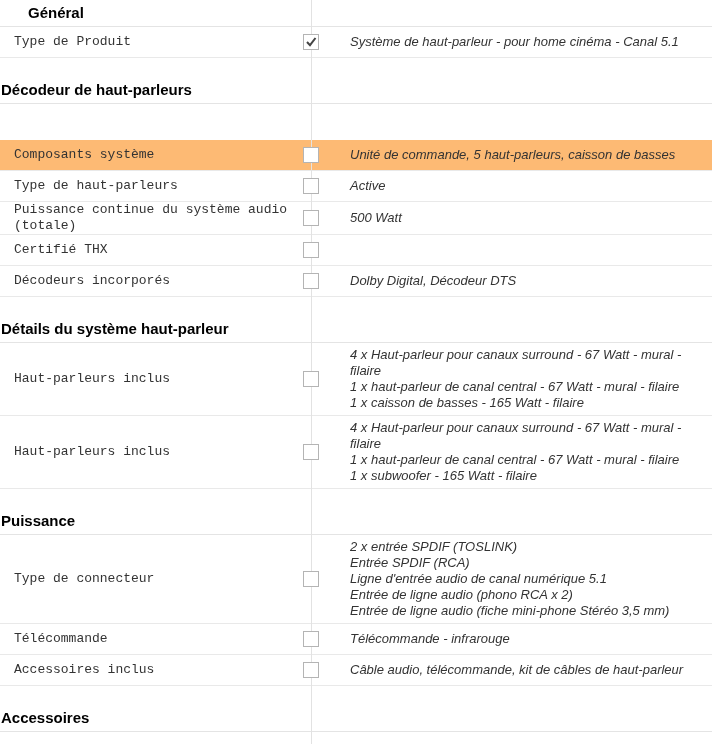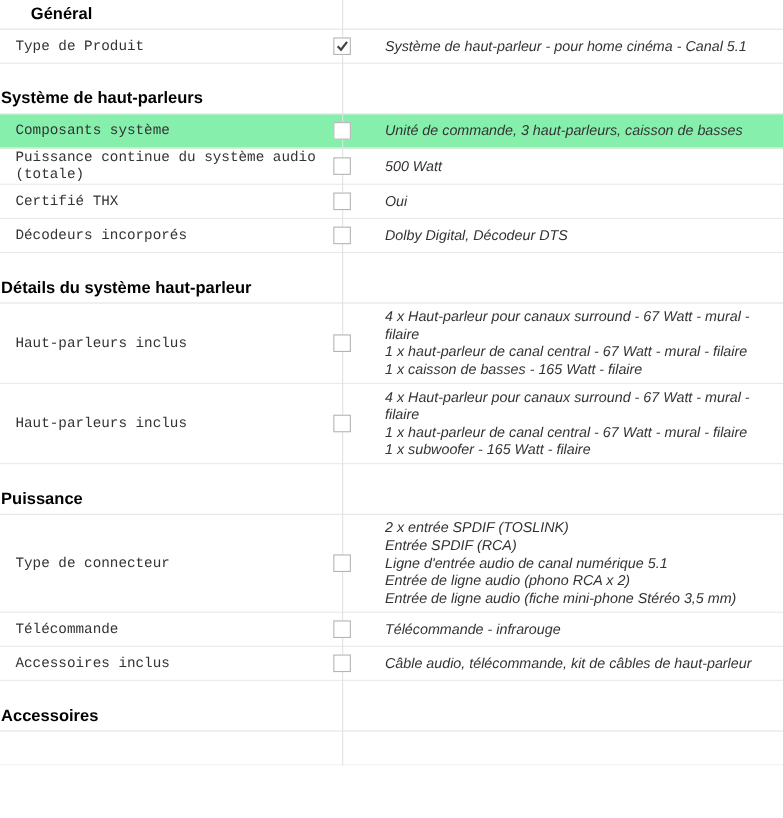--- a/index.html
+++ b/index.html
@@ -38,21 +38,22 @@
   .spec-row {
     position: relative;
     display: flex;
     align-items: center;
     min-height: 30px;
     border-bottom: 1px solid #e9e9e9;
     font-size: 13px;
     color: #333333;
   }
   .spec-row.highlighted {
-    background: #86efac;
+    background: #fdba74;
+    margin-top: 36px;
   }
   .spec-row.multiline {
     padding: 4px 0;
     min-height: 0;
   }
   .row-label {
     flex: 0 0 289px;
     padding-left: 14px;
     line-height: 16px;
     font-family: Liberation Mono, monospace;
@@ -107,51 +108,57 @@
               </div>
     </div>
     <div class="row-value">
               <div class="row-value-line">Système de haut-parleur - pour home cinéma - Canal 5.1</div>
             </div>
   </div>
 </div>
   </div>
 
   <div class="spec-section">
-    <div class="section-title">Système de haut-parleurs</div>
+    <div class="section-title">Décodeur de haut-parleurs</div>
     <div class="section-rows">
   <div class="spec-row highlighted">
     <div class="row-label">Composants système</div>
     <div class="checkbox-cell">
       <div class="compare-checkbox"></div>
     </div>
     <div class="row-value">
-              <div class="row-value-line">Unité de commande, 3 haut-parleurs, caisson de basses</div>
-            </div>
-  </div>
-
+              <div class="row-value-line">Unité de commande, 5 haut-parleurs, caisson de basses</div>
+            </div>
+  </div>
+
+  <div class="spec-row">
+    <div class="row-label">Type de haut-parleurs</div>
+    <div class="checkbox-cell">
+      <div class="compare-checkbox"></div>
+    </div>
+    <div class="row-value">
+              <div class="row-value-line">Active</div>
+            </div>
+  </div>
 
   <div class="spec-row">
     <div class="row-label">Puissance continue du système audio (totale)</div>
     <div class="checkbox-cell">
       <div class="compare-checkbox"></div>
     </div>
     <div class="row-value">
               <div class="row-value-line">500 Watt</div>
             </div>
   </div>
 
   <div class="spec-row">
     <div class="row-label">Certifié THX</div>
     <div class="checkbox-cell">
       <div class="compare-checkbox"></div>
     </div>
-    <div class="row-value">
-              <div class="row-value-line">Oui</div>
-            </div>
   </div>
 
   <div class="spec-row">
     <div class="row-label">Décodeurs incorporés</div>
     <div class="checkbox-cell">
       <div class="compare-checkbox"></div>
     </div>
     <div class="row-value">
               <div class="row-value-line">Dolby Digital, Décodeur DTS</div>
             </div>

